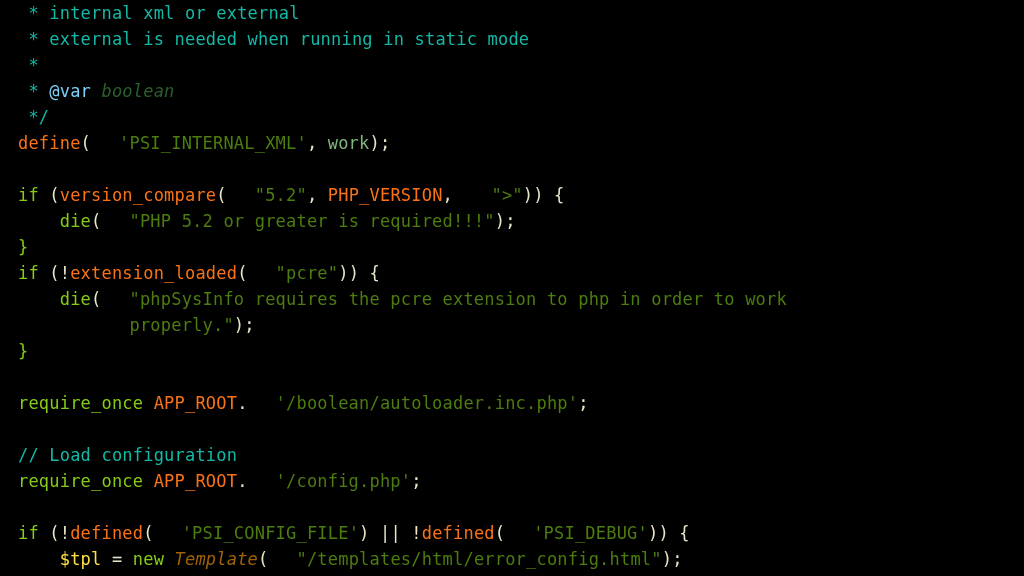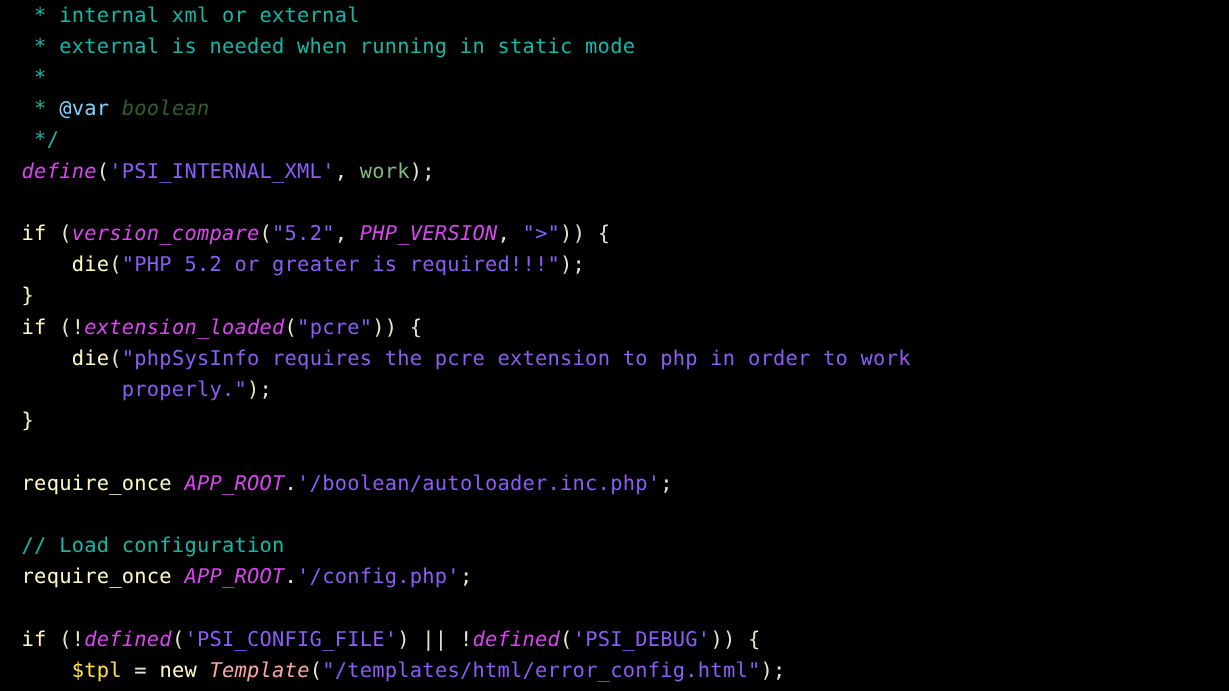--- a/index.html
+++ b/index.html
@@ -15,26 +15,26 @@
     padding: 0 0 0 18px;
     font-family: "Menlo", "Consolas", "DejaVu Sans Mono", monospace;
     font-size: 17px;
     line-height: 26px;
     letter-spacing: 0.2px;
     white-space: pre;
   }
   .comment     { color: #14b8a6; }   
   .doctag      { color: #7dd3fc; }   
   .doctype     { color: #2b5f2b; font-style: italic; } 
-  .func        { color: #d946ef; font-style: italic; }   
-  .kw          { color: #fef9c3; font-weight: 500; } 
+  .func        { color: #f97316; }   
+  .kw          { color: #84cc16; font-weight: 500; } 
   .green       { color: #7fb77f; }   
-  .str         { color: #8b5cf6; }   
+  .str         { color: #4d7c0f; margin-left: 28px; }   
   .plain       { color: #e6e6c8; }   
-  .classname   { color: #fca5a5; font-style: italic; }
+  .classname   { color: #a16207; font-style: italic; }
   .var         { color: #fde047; }   
 </style>
 </head>
 <body>
 
 <pre><span class="comment"> * internal xml or external</span>
 <span class="comment"> * external is needed when running in static mode</span>
 <span class="comment"> *</span>
 <span class="comment"> * </span><span class="doctag">@var</span><span class="doctype"> boolean</span>
 <span class="comment"> */</span>

